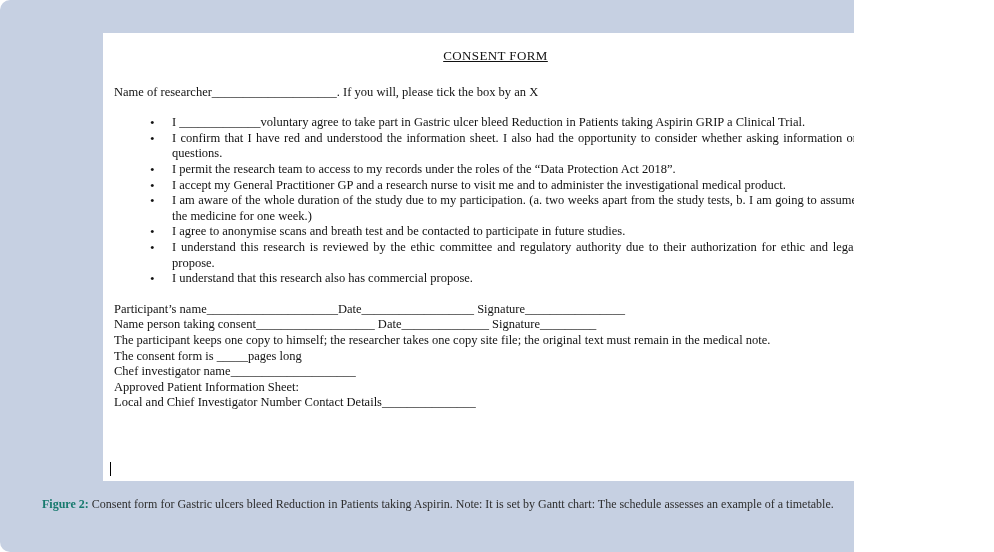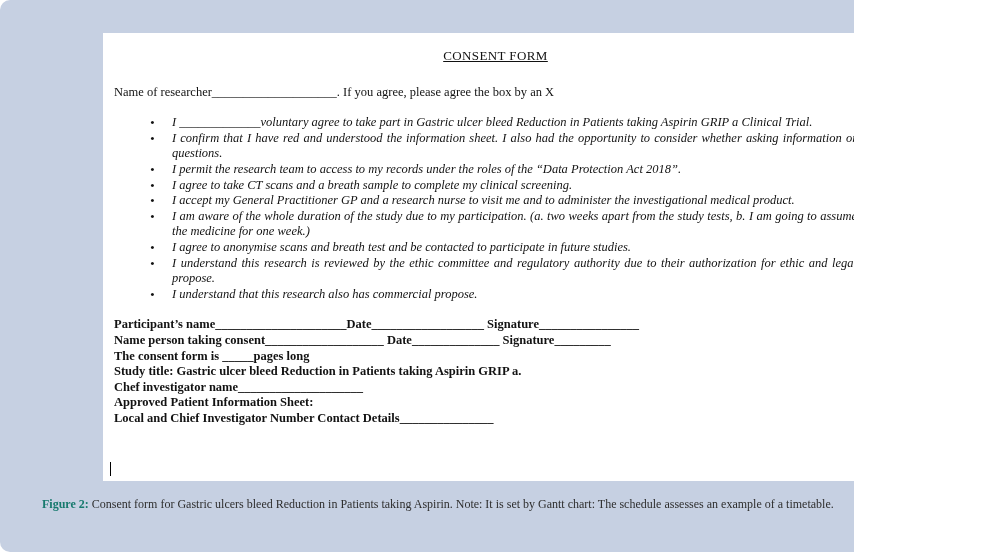--- a/index.html
+++ b/index.html
@@ -42,40 +42,38 @@
     letter-spacing: 0.4px;
   }
   .researcher-line {
     margin: 21px 12px 0 11px;
   }
   .bullet-list {
     margin: 15px 31px 4px 0;
     padding: 0;
     list-style: none;
     text-align: justify;
-    font-style: italic;
   }
   .bullet-list li {
     position: relative;
     margin-left: 69px;
   }
   .bullet-list li::before {
     content: "\2022";
     position: absolute;
     left: -22px;
     top: 0;
     font-size: 13px;
   }
   .footer-lines {
     margin: 15px 12px 0 11px;
   }
   .footer-lines .fline {
     white-space: nowrap;
     overflow: hidden;
-    font-weight: bold;
   }
   .text-caret {
     position: absolute;
     left: 7px;
     top: 429px;
     width: 1px;
     height: 14px;
     background: #000000;
   }
   .caption {
@@ -94,54 +92,53 @@
 </style>
 </head>
 <body>
 
 <div class="page">
   <div class="panel">
 
     <div class="form-box">
       <div class="form-title">CONSENT FORM</div>
 
-      <div class="researcher-line">Name of researcher____________________. If you agree, please agree the box by an X</div>
+      <div class="researcher-line">Name of researcher____________________. If you will, please tick the box by an X</div>
 
       <ul class="bullet-list">
 
           <li>I _____________voluntary agree to take part in Gastric ulcer bleed Reduction in Patients taking Aspirin GRIP a Clinical Trial.</li>
 
           <li>I confirm that I have red and understood the information sheet. I also had the opportunity to consider whether asking information or questions.</li>
 
           <li>I permit the research team to access to my records under the roles of the “Data Protection Act 2018”.</li>
 
-          <li>I agree to take CT scans and a breath sample to complete my clinical screening.</li>
 
           <li>I accept my General Practitioner GP and a research nurse to visit me and to administer the investigational medical product.</li>
 
           <li>I am aware of the whole duration of the study due to my participation. (a. two weeks apart from the study tests, b. I am going to assume the medicine for one week.)</li>
 
 
           <li>I agree to anonymise scans and breath test and be contacted to participate in future studies.</li>
 
           <li>I understand this research is reviewed by the ethic committee and regulatory authority due to their authorization for ethic and legal propose.</li>
 
           <li>I understand that this research also has commercial propose.</li>
         </ul>
 
       <div class="footer-lines">
 
           <div class="fline">Participant’s name_____________________Date__________________ Signature________________</div>
 
           <div class="fline">Name person taking consent___________________ Date______________ Signature_________</div>
 
+          <div class="fline">The participant keeps one copy to himself; the researcher takes one copy site file; the original text must remain in the medical note.</div>
 
           <div class="fline">The consent form is _____pages long</div>
 
-          <div class="fline">Study title: Gastric ulcer bleed Reduction in Patients taking Aspirin GRIP a.</div>
 
           <div class="fline">Chef investigator name____________________</div>
 
           <div class="fline">Approved Patient Information Sheet:</div>
 
 
           <div class="fline">Local and Chief Investigator Number Contact Details_______________</div>
         </div>
 
       <div class="text-caret"></div>

